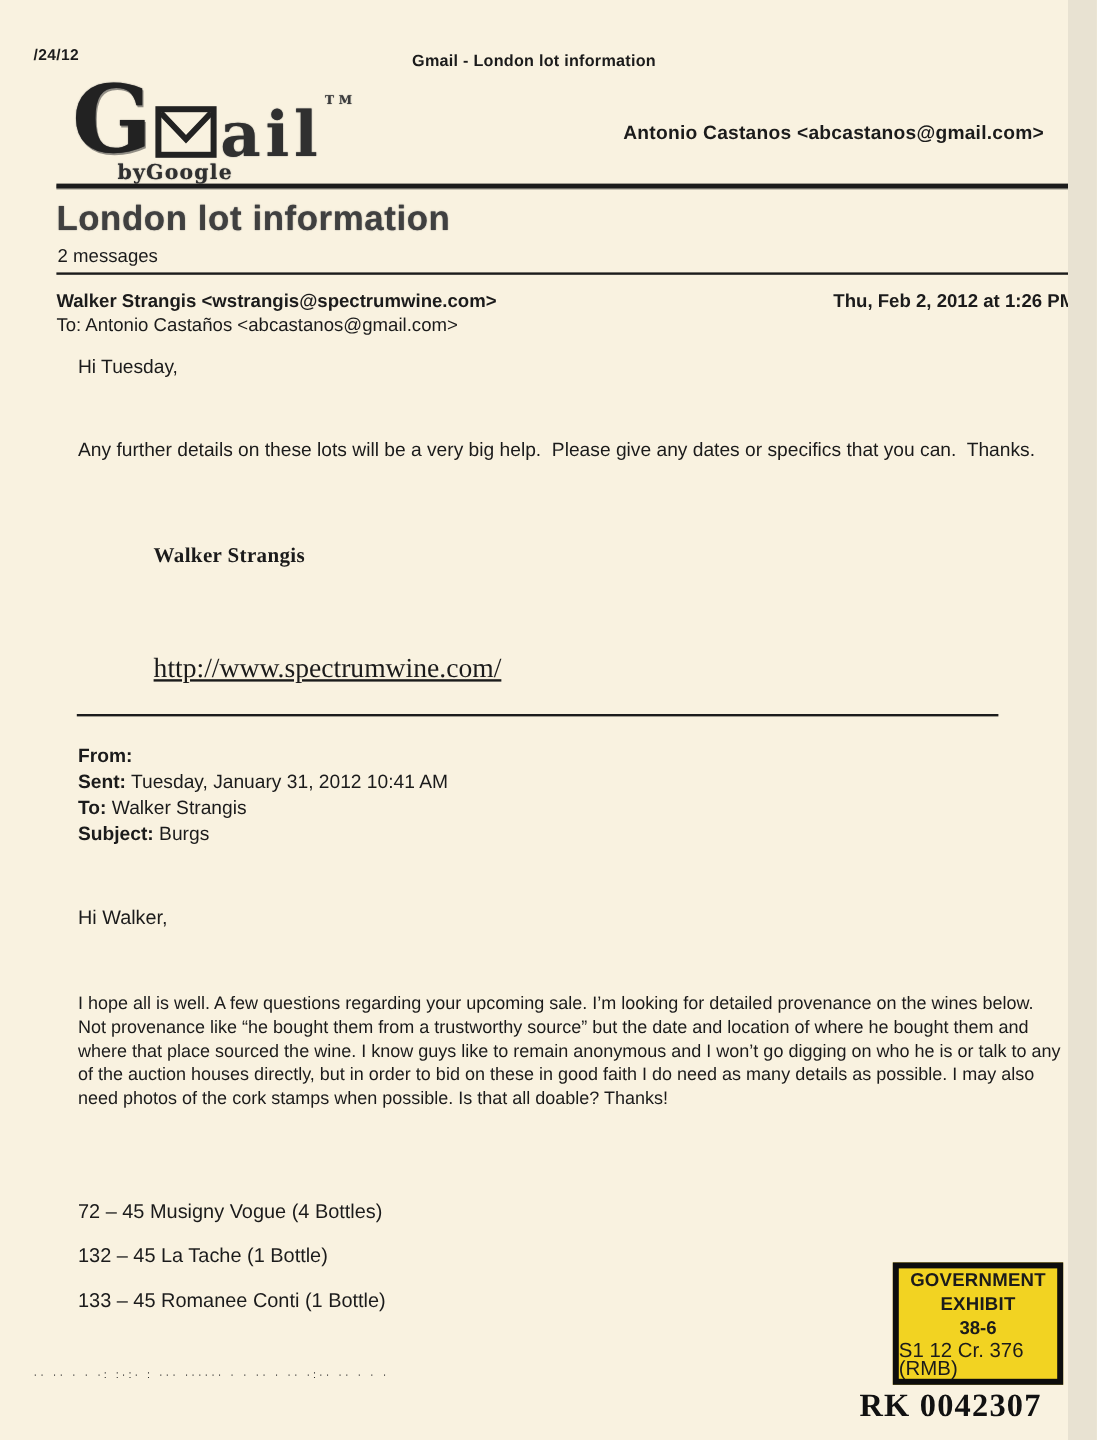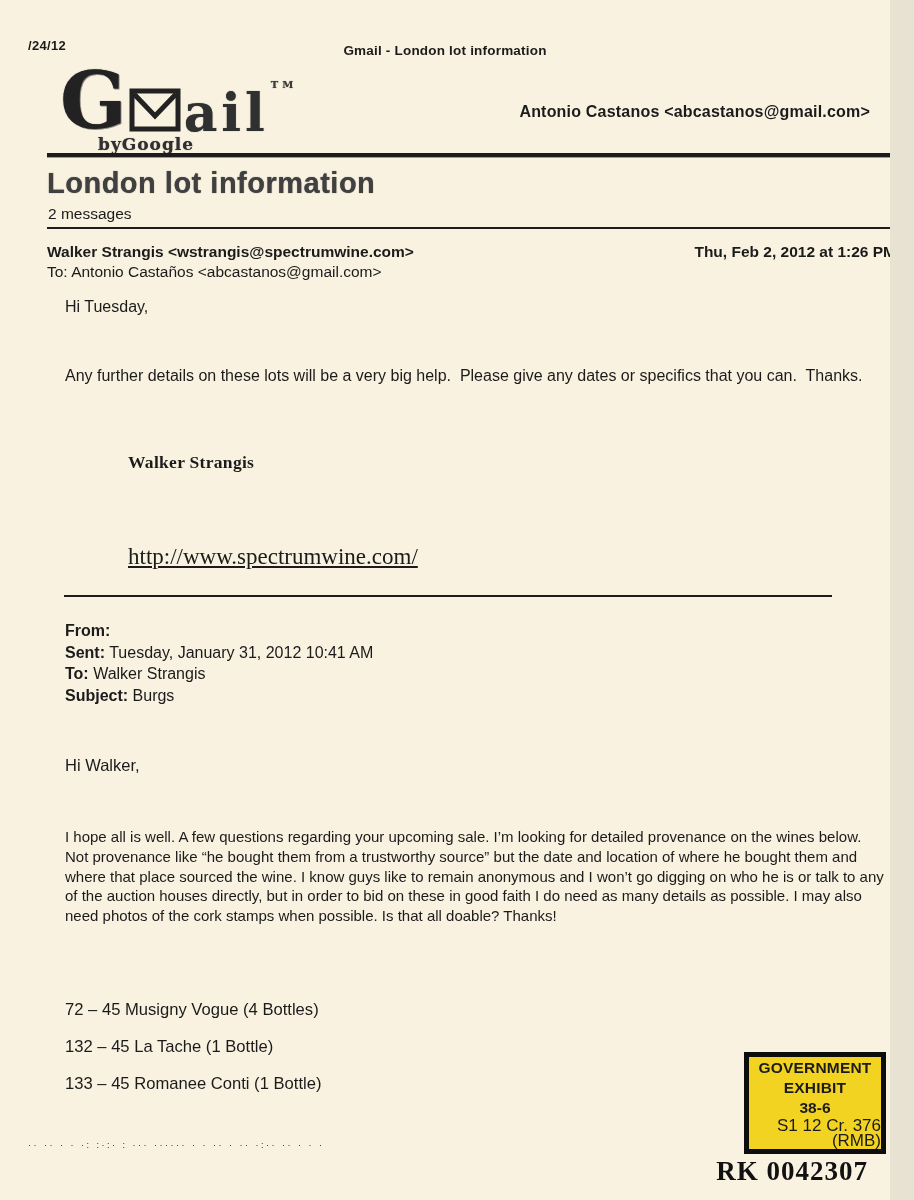--- a/index.html
+++ b/index.html
@@ -88,21 +88,21 @@
     left: 28px; top: 1140px; width: 560px;
     font-size: 9px; letter-spacing: 2.5px; color: #2a2a2a;
     filter: blur(.4px);
     white-space: nowrap; overflow: hidden;
   }
 
   .stamp {
     left: 744px; top: 1052px; width: 142px; height: 102px;
     border: 5px solid #0d0d0d;
     display: flex; flex-direction: column; align-items: center; justify-content: center;
-    text-align: right;
+    text-align: left;
   }
   .stamp .l1, .stamp .l2 { font-size: 15.5px; font-weight: bold; letter-spacing: .2px; line-height: 20px; }
   .stamp .l3 { font-size: 15.5px; font-weight: bold; line-height: 20px; }
   .stamp .l4 { font-size: 17px; font-weight: normal; line-height: 15px; }
 
   .bates {
     right: 22px; top: 1156px;
     font-family: "Liberation Serif", serif;
     font-size: 27px; font-weight: bold; letter-spacing: 1px; color: #111;
   }

